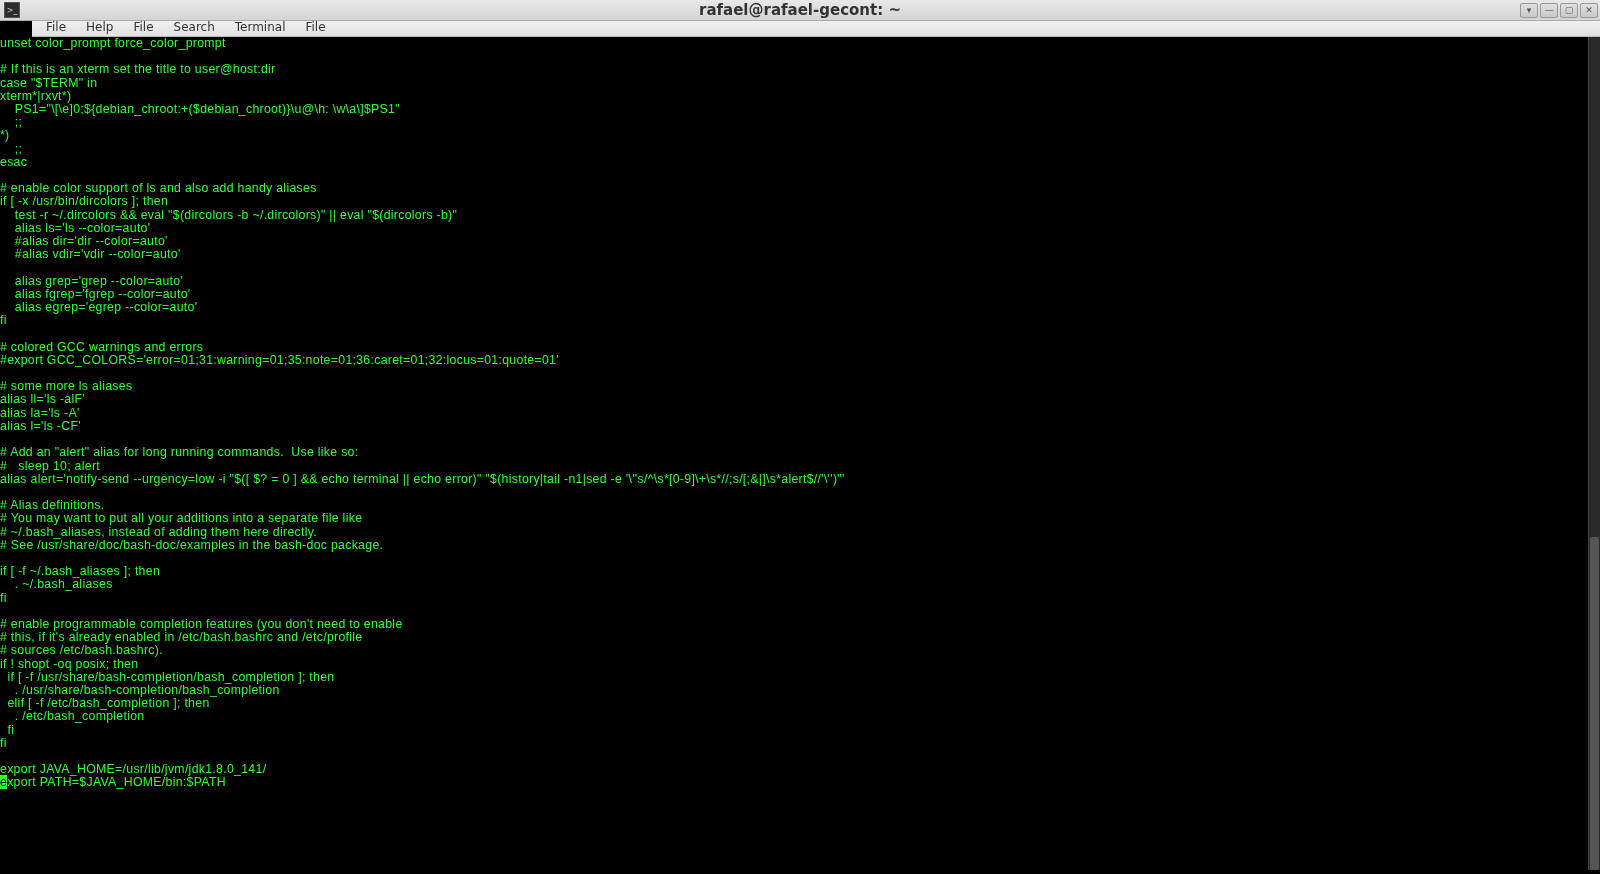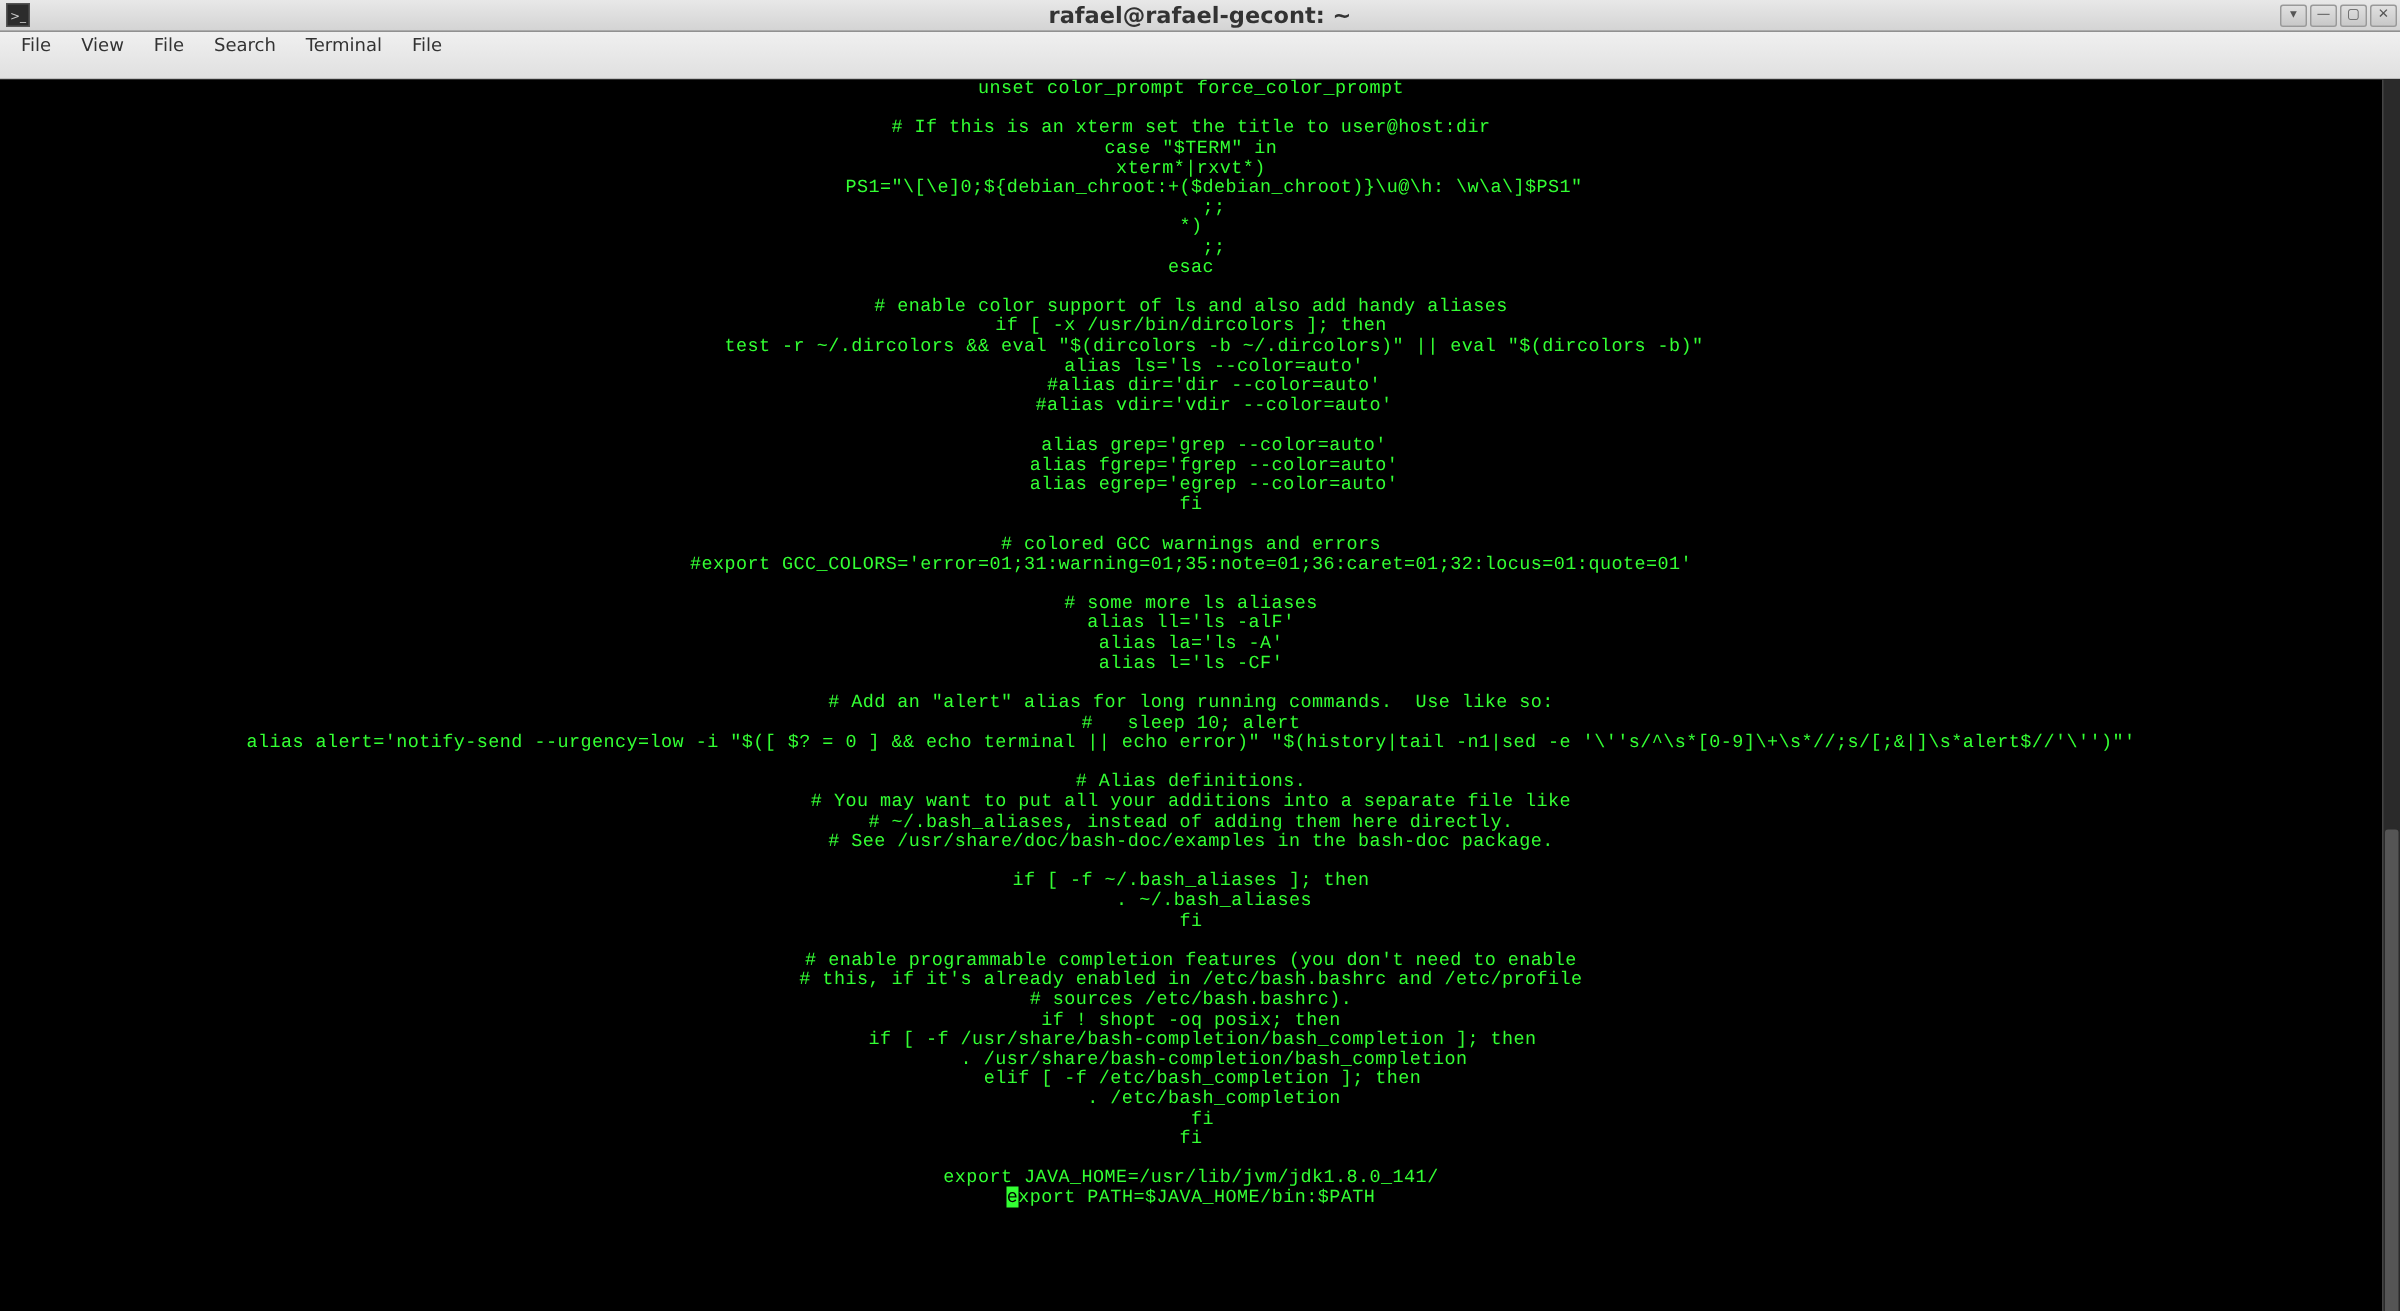--- a/index.html
+++ b/index.html
@@ -55,51 +55,51 @@
       border: 1px solid #999;
       border-radius: 2px;
       display: flex;
       align-items: center;
       justify-content: center;
       font-size: 9px;
       color: #555;
       cursor: pointer;
     }
     .menubar {
-      height: 32px;
+      height: 16px;
       background: linear-gradient(to bottom, #f0f0f0, #e0e0e0);
       border-bottom: 1px solid #bbb;
       display: flex;
-      align-items: flex-start;
+      align-items: flex-end;
       padding-left: 4px;
+      margin-left: 32px;
     }
     .menu-item {
       padding: 2px 10px;
       font-size: 12px;
       color: #333;
       cursor: pointer;
     }
     .terminal-area {
       position: relative;
       width: 100%;
       height: calc(100% - 41px);
       background: #000;
       display: flex;
     }
     .terminal-content {
       flex: 1;
       padding: 0;
-      font-family: Liberation Mono, monospace;
+      font-family: Liberation Sans, sans-serif;
       font-size: 12.3px;
       line-height: 13.2px;
       color: #33ff33;
       white-space: pre;
       overflow: hidden;
       letter-spacing: 0.3px;
-      text-align: center;
     }
     .scrollbar {
       width: 12px;
       background: #2a2a2a;
       border-left: 1px solid #444;
       position: relative;
     }
     .scrollbar-thumb {
       position: absolute;
       left: 1px;
@@ -123,21 +123,21 @@
   <div class="titlebar-controls">
     <div class="titlebar-btn">▾</div>
     <div class="titlebar-btn">—</div>
     <div class="titlebar-btn">▢</div>
     <div class="titlebar-btn">✕</div>
   </div>
 </div>
 
 <div class="menubar">
   <div class="menu-item">File</div>
-  <div class="menu-item">View</div>
+  <div class="menu-item">Help</div>
   <div class="menu-item">File</div>
   <div class="menu-item">Search</div>
   <div class="menu-item">Terminal</div>
   <div class="menu-item">File</div>
 </div>
 
 <div class="terminal-area">
   <div class="terminal-content" id="term">unset color_prompt force_color_prompt
 
 # If this is an xterm set the title to user@host:dir

